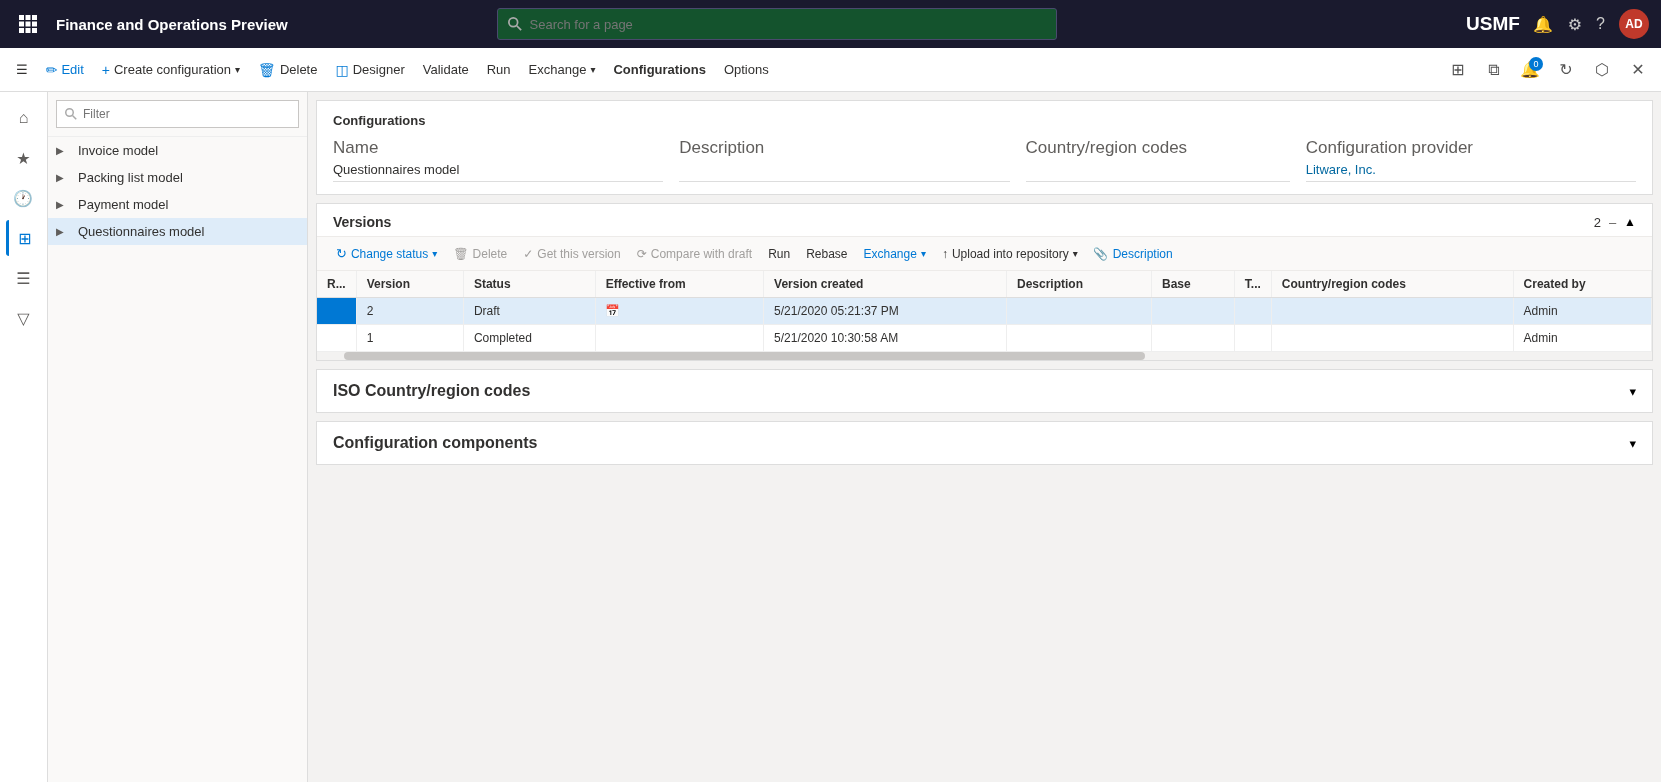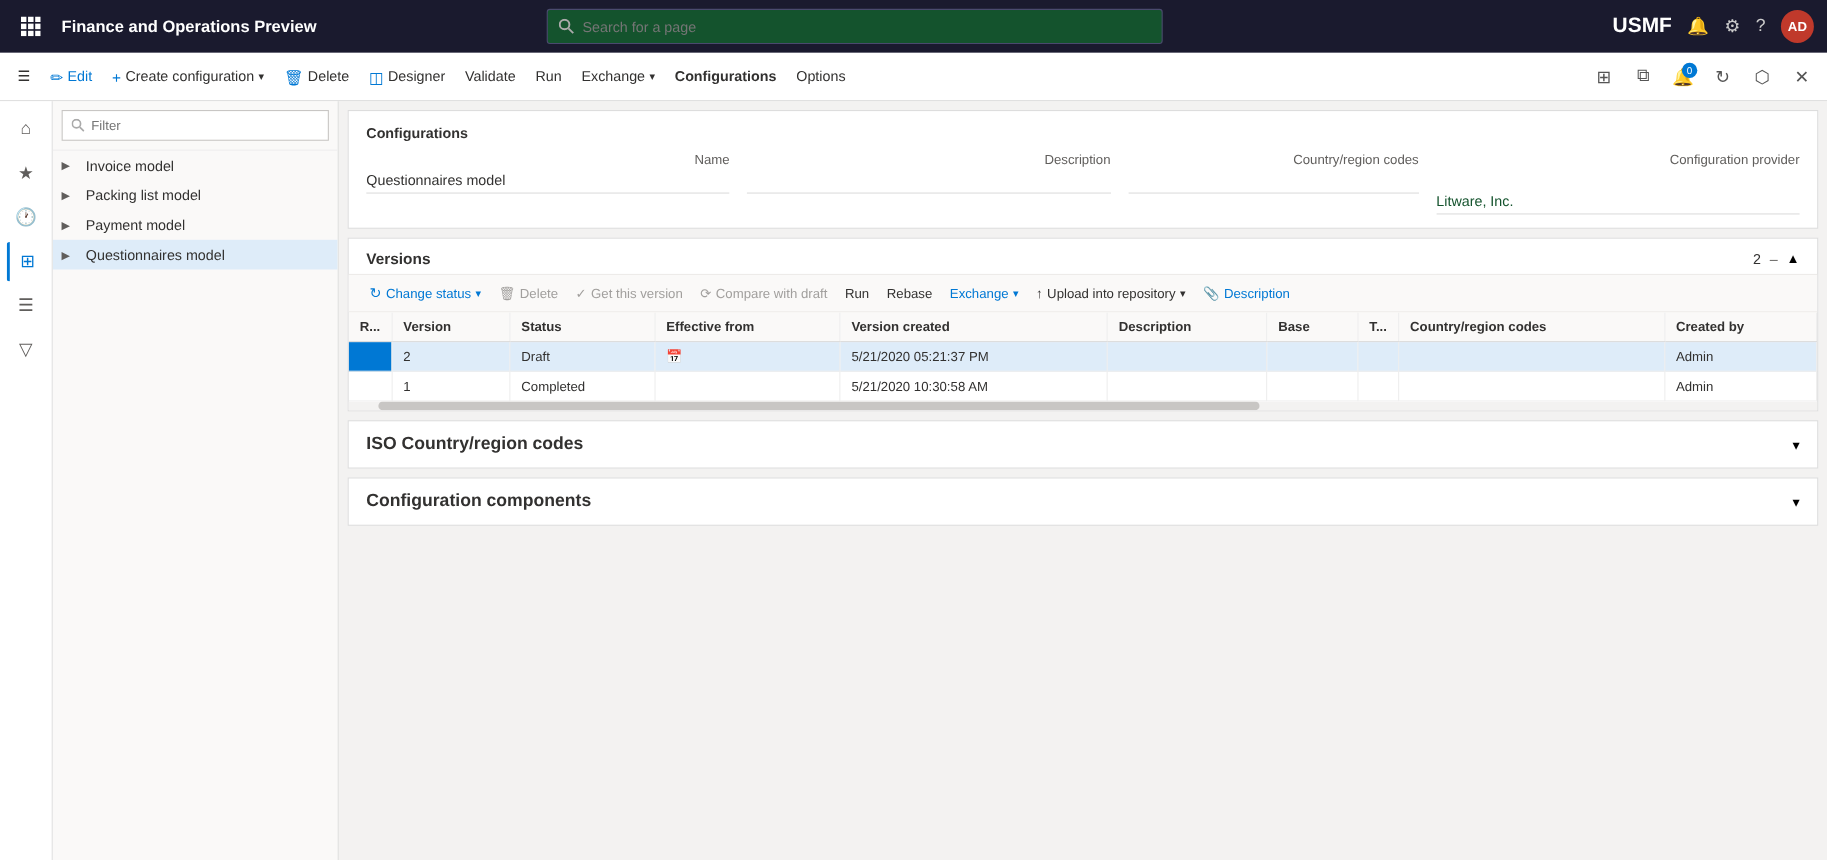--- a/index.html
+++ b/index.html
@@ -138,27 +138,27 @@
     }
     .config-section-title {
       font-size: 13px; font-weight: 600; color: #323130; margin-bottom: 10px;
     }
     .config-fields {
       display: flex; gap: 0;
     }
     .config-field {
       display: flex; flex-direction: column; gap: 4px; flex: 1;
     }
-    .config-field-label { font-size: 12px; color: #605e5c; text-align: right; }
+    .config-field-label { font-size: 17px; color: #605e5c; }
     .config-field-value { 
       font-size: 13px; color: #323130; 
       border-bottom: 1px solid #ddd; padding-bottom: 4px;
       min-width: 160px;
     }
-    .config-field-value.link { color: #14532d; cursor: pointer; margin-top: 19px; }
+    .config-field-value.link { color: #0369a1; cursor: pointer; }
 
     
     .versions-section {
       background: #fff; margin: 8px 8px 0 8px;
       border: 1px solid #ddd;
     }
     .versions-header {
       display: flex; align-items: center; justify-content: space-between;
       padding: 10px 16px 6px 16px; border-bottom: 1px solid #edebe9;
     }

